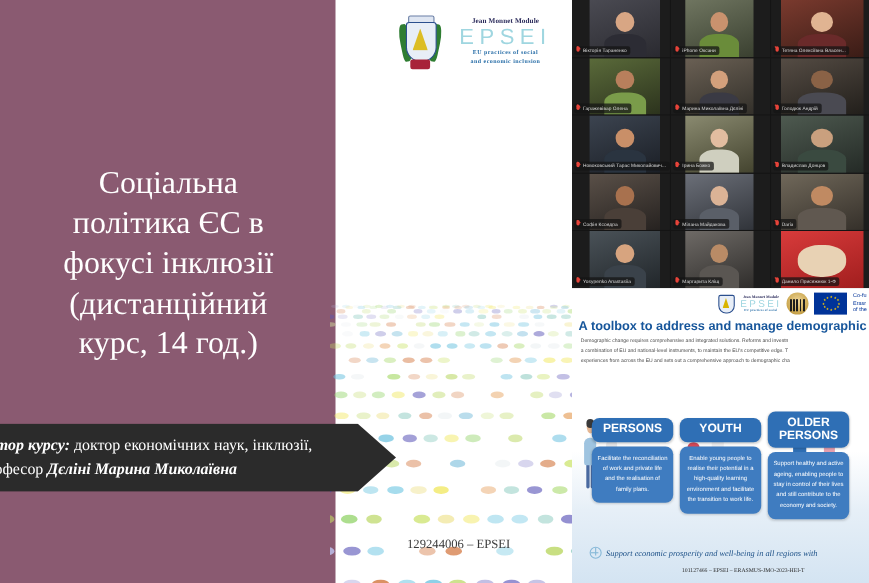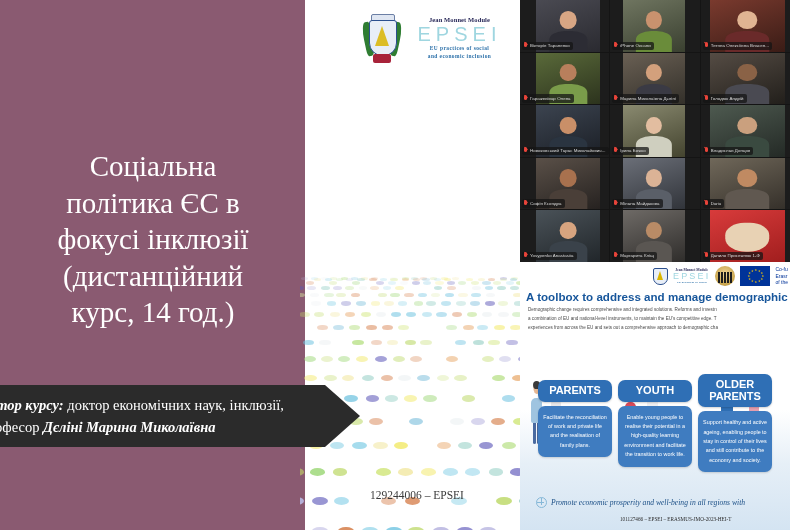--- a/index.html
+++ b/index.html
@@ -589,33 +589,33 @@
         <div class="fig" style="left: 228px; bottom: 88px; width: 12px; height: 56px;">
           <span class="l" style="position:absolute;left:20%;bottom:0;width:28%;height:40%;background:#4a6aa0"></span>
           <span class="l" style="position:absolute;right:20%;bottom:0;width:28%;height:40%;background:#4a6aa0"></span>
           <span class="t" style="position:absolute;left:6%;bottom:34%;width:88%;height:40%;background:#e7a0b0"></span>
           <span class="h" style="position:absolute;left:50%;transform:translateX(-50%);top:0;width:56%;height:20%;background:#eec8a8"></span>
           <span class="h" style="position:absolute;left:50%;transform:translateX(-50%);top:-2%;width:60%;height:13%;background:#b8a090"></span>
         </div>
       </div>
     <div id="pillars">
         <div class="pillar" style="left: 18px; top: 118px;">
-          <div class="cap-box">PARENTS</div>
+          <div class="cap-box">PERSONS</div>
           <div class="body-box">Facilitate the reconciliation of work and private life and the realisation of family plans.</div>
         </div>
         <div class="pillar" style="left: 98px; top: 118px;">
           <div class="cap-box">YOUTH</div>
           <div class="body-box">Enable young people to realise their potential in a high-quality learning environment and facilitate the transition to work life.</div>
         </div>
         <div class="pillar" style="left: 178px; top: 112px;">
-          <div class="cap-box">OLDER PARENTS</div>
+          <div class="cap-box">OLDER PERSONS</div>
           <div class="body-box">Support healthy and active ageing, enabling people to stay in control of their lives and still contribute to the economy and society.</div>
         </div>
       </div>
 
     <div id="promote">
       <span class="globe"></span>
-      <span class="txt">Promote economic prosperity and well-being in all regions with</span>
+      <span class="txt">Support economic prosperity and well-being in all regions with</span>
     </div>
     <div id="info-code">101127466 – EPSEI – ERASMUS-JMO-2023-HEI-T</div>
   </div>
 
 </div>
 
 </body></html>

